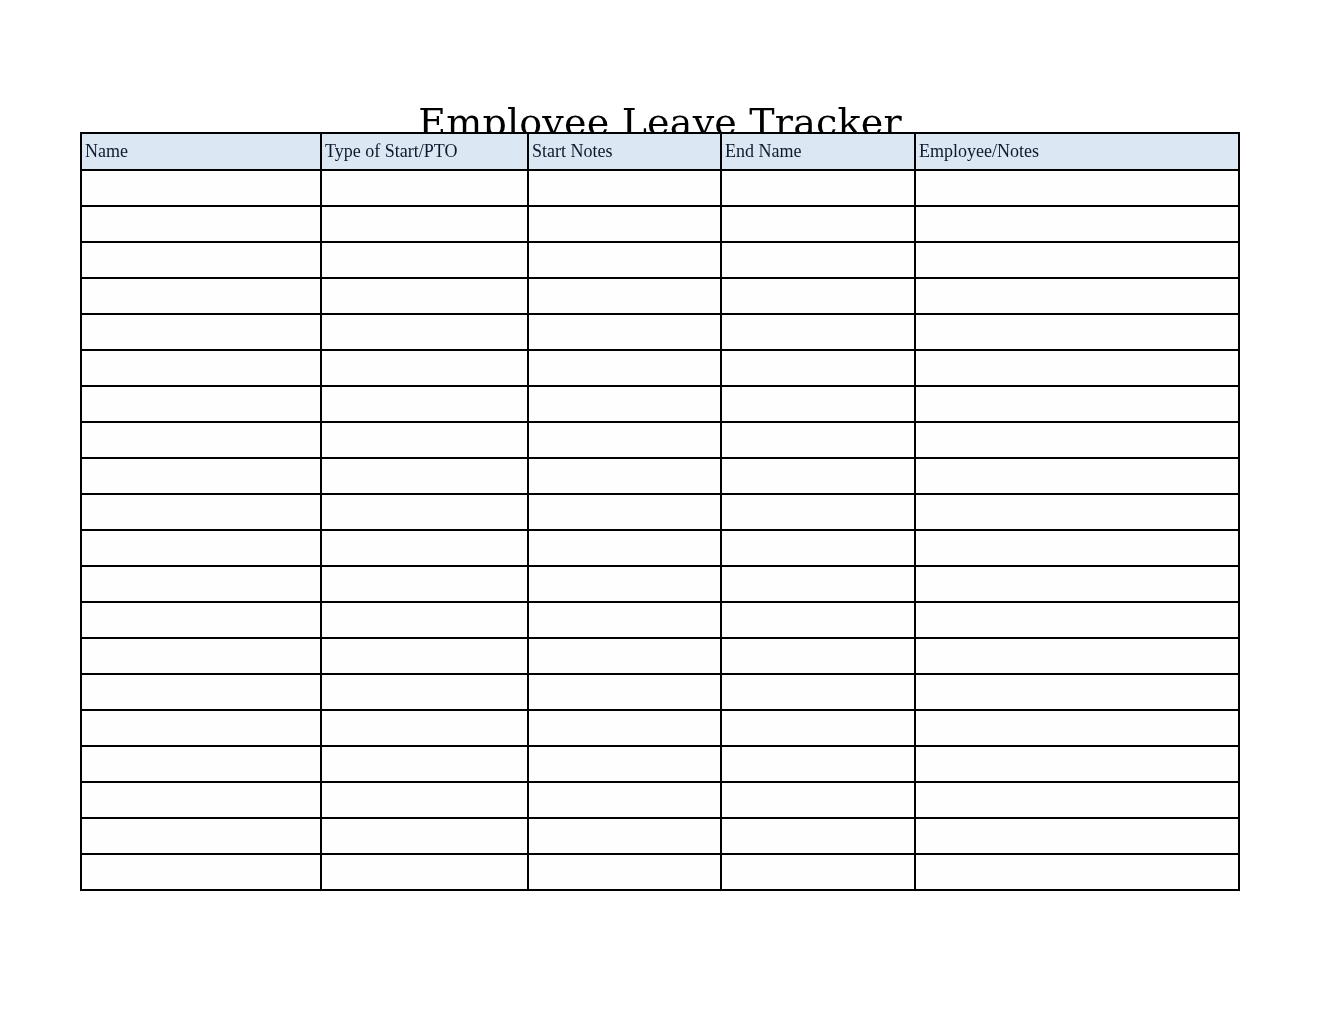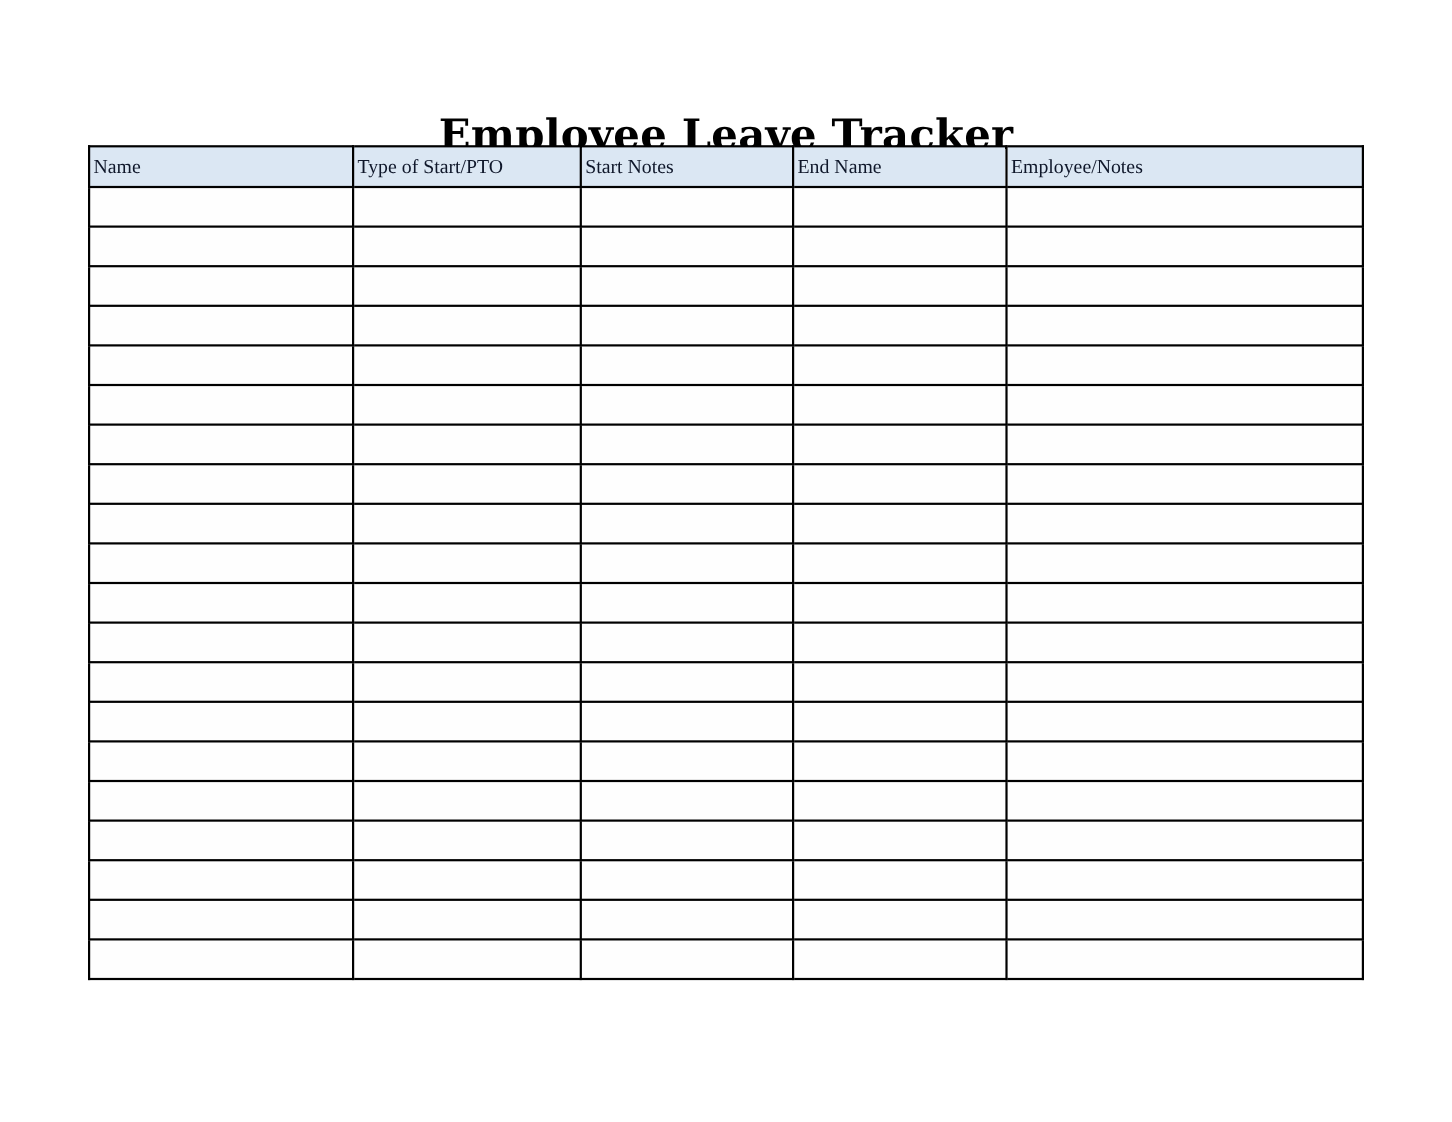--- a/index.html
+++ b/index.html
@@ -14,21 +14,21 @@
     overflow: hidden;
     font-family: "DejaVu Serif", "Liberation Serif", serif;
   }
   .title {
     position: absolute;
     top: 72px;
     left: 0;
     width: 1320px;
     text-align: center;
     font-family: "DejaVu Serif", serif;
-    font-weight: bold;
+    font-weight: normal;
     font-size: 38px;
     line-height: 50px;
     color: #000000;
     letter-spacing: 0.2px;
   }
   table.tracker {
     position: absolute;
     top: 132px;
     left: 80px;
     border-collapse: collapse;

